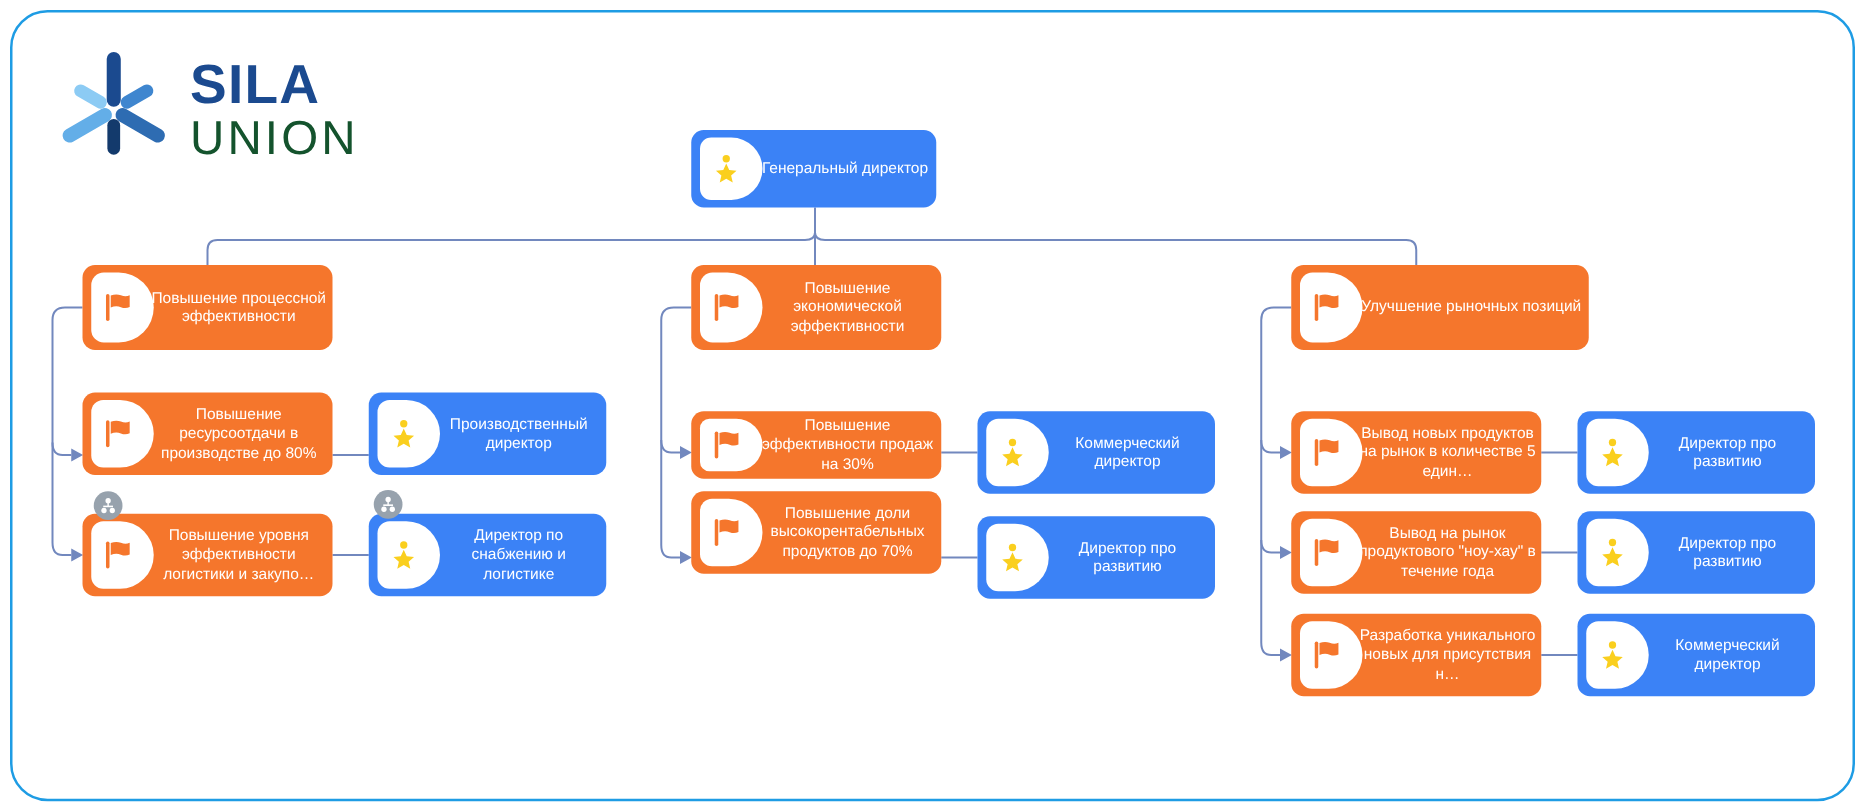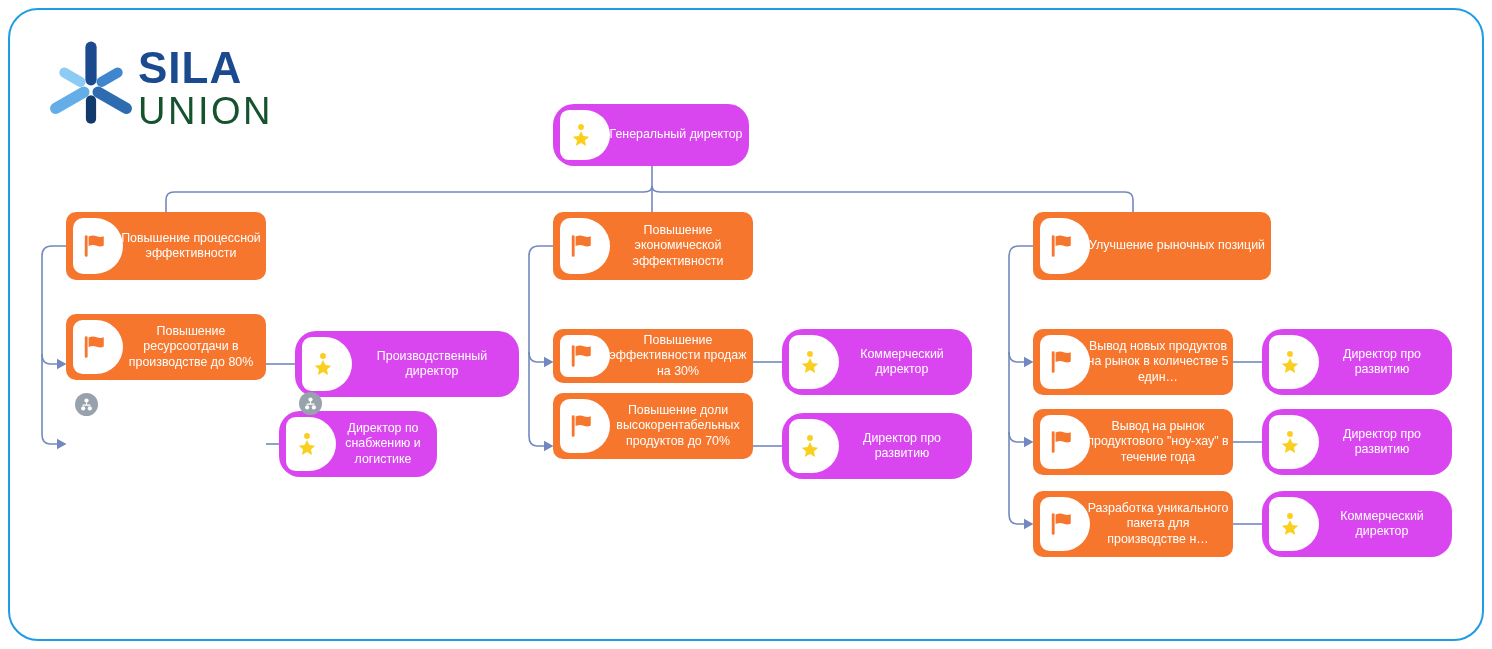--- a/index.html
+++ b/index.html
@@ -4,33 +4,33 @@
 <style>
   * { margin:0; padding:0; box-sizing:border-box; }
   html,body { width:1492px; height:649px; background:#ffffff; overflow:hidden;
               font-family:"Liberation Sans", sans-serif; }
   .canvas { position:relative; width:1492px; height:649px; background:#ffffff; }
   .frame { position:absolute; left:8px; top:8px; right:8px; bottom:8px;
            border:2.5px solid #1E9CE4; border-radius:30px; pointer-events:none; }
 
   
   .logo { position:absolute; left:44px; top:40px; display:flex; align-items:center; }
-  .logo-text { line-height:1; }
+  .logo-text { margin-left:14px; line-height:1; }
   .logo-title { font-size:44px; font-weight:800; color:#1B4A8F; letter-spacing:1px; }
   .logo-subtitle { font-size:38px; font-weight:400; color:#14532d; letter-spacing:2.5px; margin-top:2px; }
 
   
   #connectors { position:absolute; left:0; top:0; width:1492px; height:649px; }
   #connectors path { stroke:#7288BE; stroke-width:1.6; fill:none; }
   #connectors polygon { fill:#7288BE; }
 
   
   .node { position:absolute; border-radius:10px; cursor:pointer; }
   .node.goal { background:#F5762C; }
-  .node.position { background:#d946ef;border-radius:21px; }
+  .node.position { background:#3b82f6; }
   .emblem { position:absolute; left:7px; top:6px; bottom:6px; width:50px;
             background:#ffffff; border-radius:10px 28px 28px 10px;
             display:flex; align-items:center; }
   .emblem svg { margin-left:8px; }
   .label { position:absolute; left:54px; right:4px; top:0; bottom:0;
            display:flex; align-items:center; justify-content:center;
            text-align:center; color:#ffffff; font-size:12.4px; line-height:15.5px; }
 
   
   .badge { position:absolute; width:23px; height:23px; border-radius:50%;
@@ -144,34 +144,45 @@
       <svg width="26" height="26" viewBox="0 0 24 24">
           <g fill="#F5762C">
         <rect x="3.5" y="2" width="2.6" height="20" rx="1.3"></rect>
         <path d="M7 3.2 Q11 1.6 14.5 3 Q18 4.4 21 3 L21 11.6 Q18 13.2 14.5 11.8 Q11 10.4 7 12 Z"></path>
       </g>
         </svg>
     </span>
     <span class="label">Повышение ресурсоотдачи в производстве до 80%</span>
   </div>
 
-  <div class="node position" style="left:295px;top:331px;width:224px;height:66px">
+  <div class="node position" style="left:295px;top:314px;width:190px;height:66px">
     <span class="emblem">
       <svg width="26" height="26" viewBox="0 0 24 24">
           <g fill="#FACF1E">
         <circle cx="12" cy="4.6" r="2.7"></circle>
         <path d="M12 8.2 L14.2 13 L19.6 13.5 L15.6 17 L16.8 22.2 L12 19.4 L7.2 22.2 L8.4 17 L4.4 13.5 L9.8 13 Z"></path>
       </g>
         </svg>
     </span>
     <span class="label">Производственный директор</span>
   </div>
 
-
-  <div class="node position" style="left:279px;top:411px;width:158px;height:66px">
+  <div class="node goal" style="left:66px;top:411px;width:200px;height:66px">
+    <span class="emblem">
+      <svg width="26" height="26" viewBox="0 0 24 24">
+          <g fill="#F5762C">
+        <rect x="3.5" y="2" width="2.6" height="20" rx="1.3"></rect>
+        <path d="M7 3.2 Q11 1.6 14.5 3 Q18 4.4 21 3 L21 11.6 Q18 13.2 14.5 11.8 Q11 10.4 7 12 Z"></path>
+      </g>
+        </svg>
+    </span>
+    <span class="label">Повышение уровня эффективности логистики и закупо…</span>
+  </div>
+
+  <div class="node position" style="left:295px;top:411px;width:190px;height:66px">
     <span class="emblem">
       <svg width="26" height="26" viewBox="0 0 24 24">
           <g fill="#FACF1E">
         <circle cx="12" cy="4.6" r="2.7"></circle>
         <path d="M12 8.2 L14.2 13 L19.6 13.5 L15.6 17 L16.8 22.2 L12 19.4 L7.2 22.2 L8.4 17 L4.4 13.5 L9.8 13 Z"></path>
       </g>
         </svg>
     </span>
     <span class="label">Директор по снабжению и логистике</span>
   </div>
@@ -274,21 +285,21 @@
 
   <div class="node goal" style="left:1033px;top:491px;width:200px;height:66px">
     <span class="emblem">
       <svg width="26" height="26" viewBox="0 0 24 24">
           <g fill="#F5762C">
         <rect x="3.5" y="2" width="2.6" height="20" rx="1.3"></rect>
         <path d="M7 3.2 Q11 1.6 14.5 3 Q18 4.4 21 3 L21 11.6 Q18 13.2 14.5 11.8 Q11 10.4 7 12 Z"></path>
       </g>
         </svg>
     </span>
-    <span class="label">Разработка уникального пакета для производстве н…</span>
+    <span class="label">Разработка уникального новых для присутствия н…</span>
   </div>
 
   <div class="node position" style="left:1262px;top:491px;width:190px;height:66px">
     <span class="emblem">
       <svg width="26" height="26" viewBox="0 0 24 24">
           <g fill="#FACF1E">
         <circle cx="12" cy="4.6" r="2.7"></circle>
         <path d="M12 8.2 L14.2 13 L19.6 13.5 L15.6 17 L16.8 22.2 L12 19.4 L7.2 22.2 L8.4 17 L4.4 13.5 L9.8 13 Z"></path>
       </g>
         </svg>

